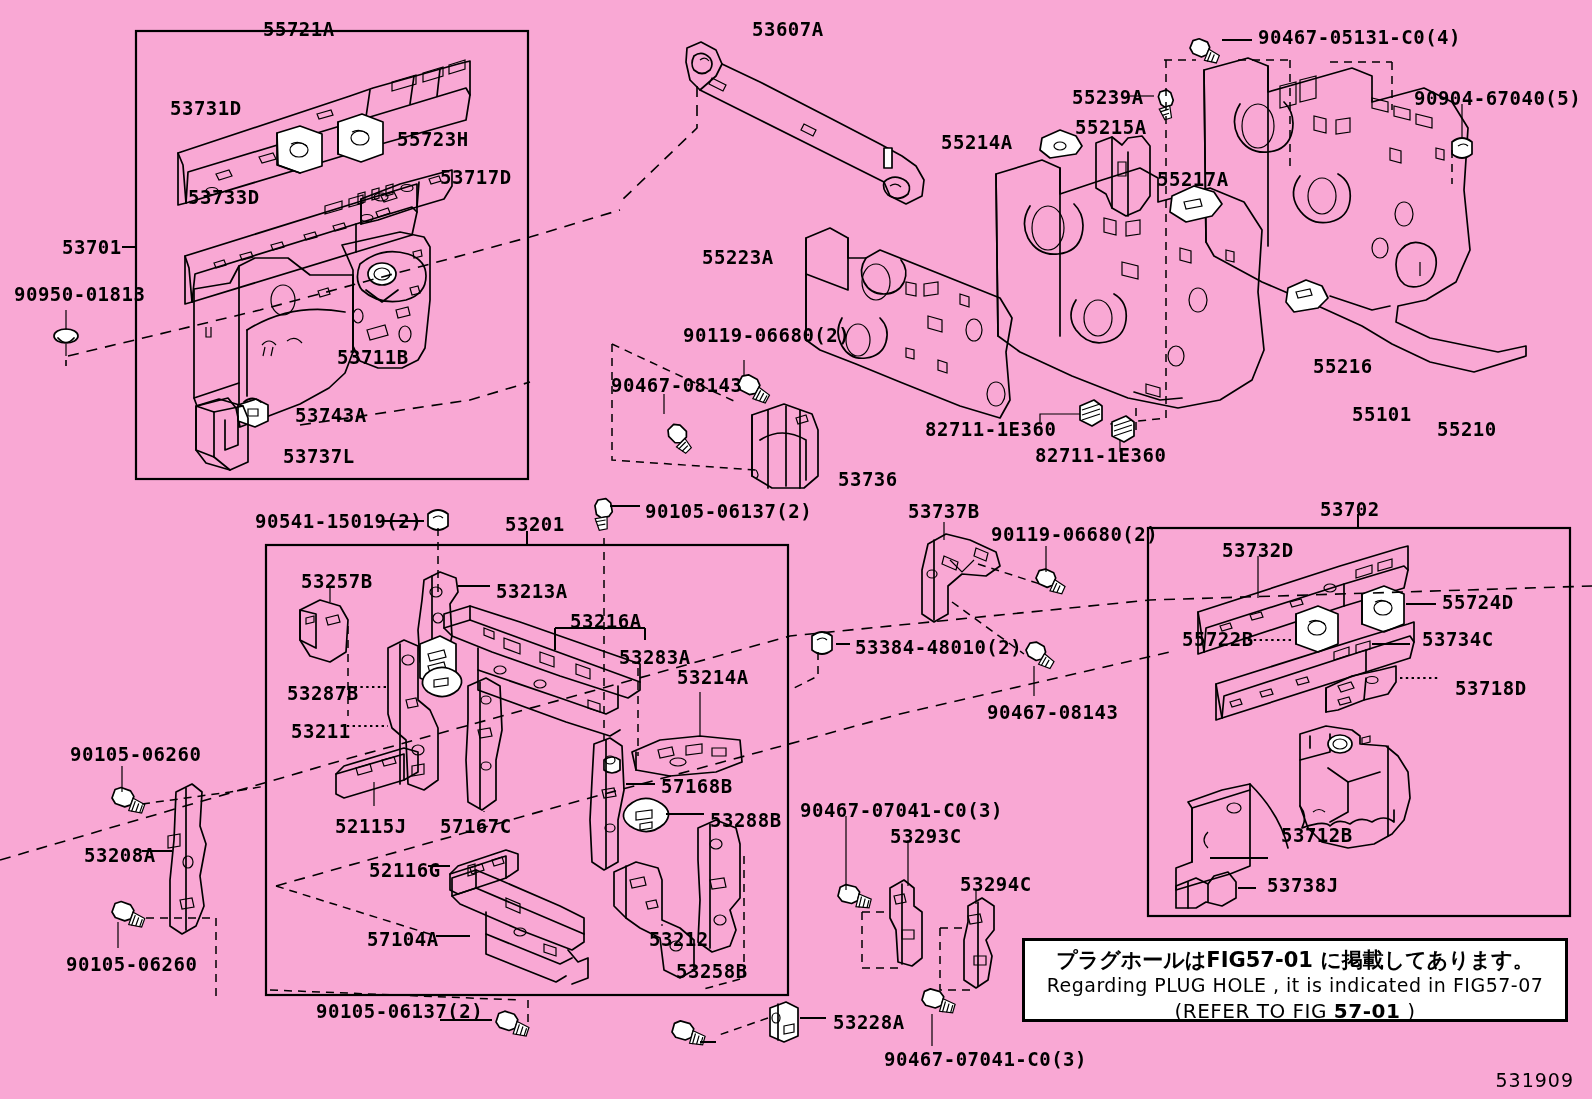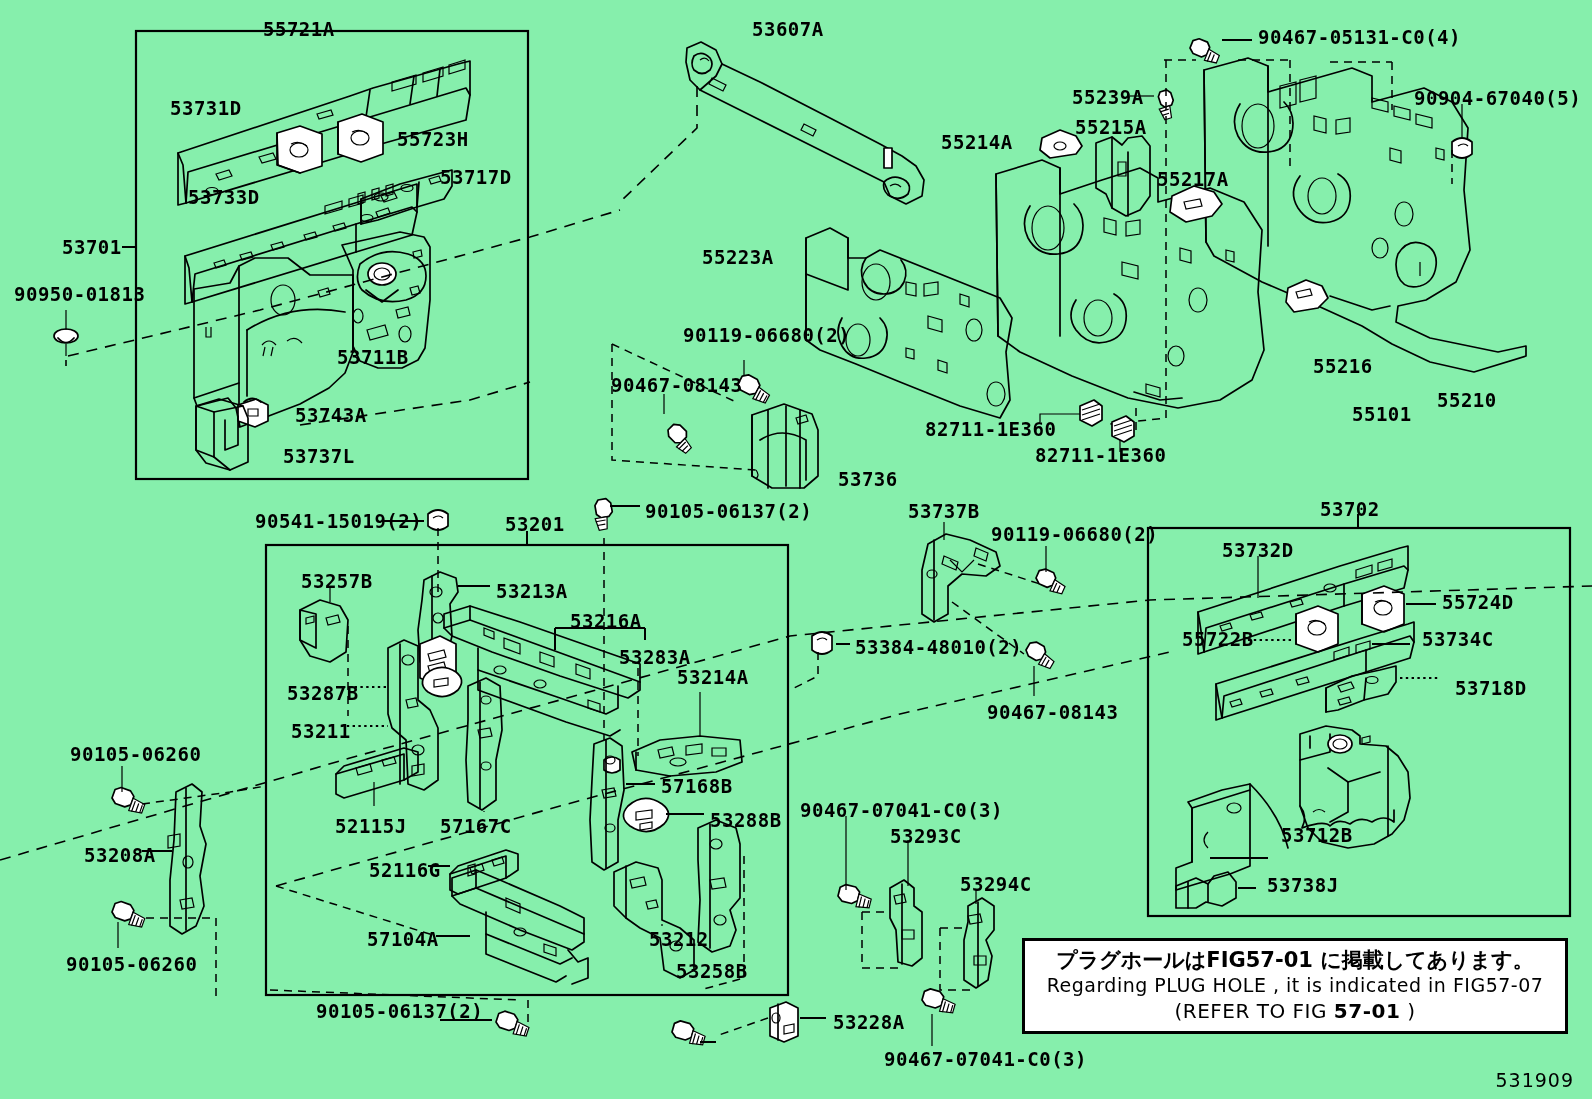--- a/index.html
+++ b/index.html
@@ -4,38 +4,38 @@
 <title>Parts Diagram</title>
 <style>
   html,body{margin:0;padding:0;background:#ffffff;}
   body{
     font-family:"DejaVu Sans Mono","Liberation Mono",monospace;
     color:#000;
   }
   #sheet{
     position:relative;
     width:1592px;height:1099px;
-    background:#86efac;
+    background:#f9a8d4;
     overflow:hidden;
   }
   #art{position:absolute;left:0;top:0;width:1592px;height:1099px;}
   .lbl{
     position:absolute;
     font-family:"DejaVu Sans Mono","Liberation Mono",monospace;
     font-size:19px;
     font-weight:700;
     letter-spacing:0.5px;
     color:#000;
     white-space:nowrap;
     line-height:1;
   }
   .note-box{
     position:absolute;
     left:1022px;top:938px;
-    width:546px;height:96px;
+    width:546px;height:84px;
     border:3px solid #000;
     background:#fff;
     box-sizing:border-box;
     padding-top:6px;
     text-align:center;
   }
   .note-box .jp{
     font-family:"DejaVu Sans","Liberation Sans",sans-serif;
     font-size:21px;font-weight:700;line-height:1.25;
     letter-spacing:0px;
@@ -708,21 +708,21 @@
       <div class="lbl" style="left: 188px; top: 188px;">53733D</div>
       <div class="lbl" style="left: 62px; top: 238px;">53701</div>
       <div class="lbl" style="left: 702px; top: 248px;">55223A</div>
       <div class="lbl" style="left: 14px; top: 285px;">90950-01813</div>
       <div class="lbl" style="left: 683px; top: 326px;">90119-06680(2)</div>
       <div class="lbl" style="left: 337px; top: 348px;">53711B</div>
       <div class="lbl" style="left: 1313px; top: 357px;">55216</div>
       <div class="lbl" style="left: 611px; top: 376px;">90467-08143</div>
       <div class="lbl" style="left: 295px; top: 406px;">53743A</div>
       <div class="lbl" style="left: 1352px; top: 405px;">55101</div>
-      <div class="lbl" style="left: 1437px; top: 391px;">55210</div>
+      <div class="lbl" style="left: 1437px; top: 420px;">55210</div>
       <div class="lbl" style="left: 925px; top: 420px;">82711-1E360</div>
       <div class="lbl" style="left: 283px; top: 447px;">53737L</div>
       <div class="lbl" style="left: 838px; top: 470px;">53736</div>
       <div class="lbl" style="left: 1035px; top: 446px;">82711-1E360</div>
       <div class="lbl" style="left: 1320px; top: 500px;">53702</div>
       <div class="lbl" style="left: 255px; top: 512px;">90541-15019(2)</div>
       <div class="lbl" style="left: 505px; top: 515px;">53201</div>
       <div class="lbl" style="left: 645px; top: 502px;">90105-06137(2)</div>
       <div class="lbl" style="left: 908px; top: 502px;">53737B</div>
       <div class="lbl" style="left: 991px; top: 525px;">90119-06680(2)</div>

